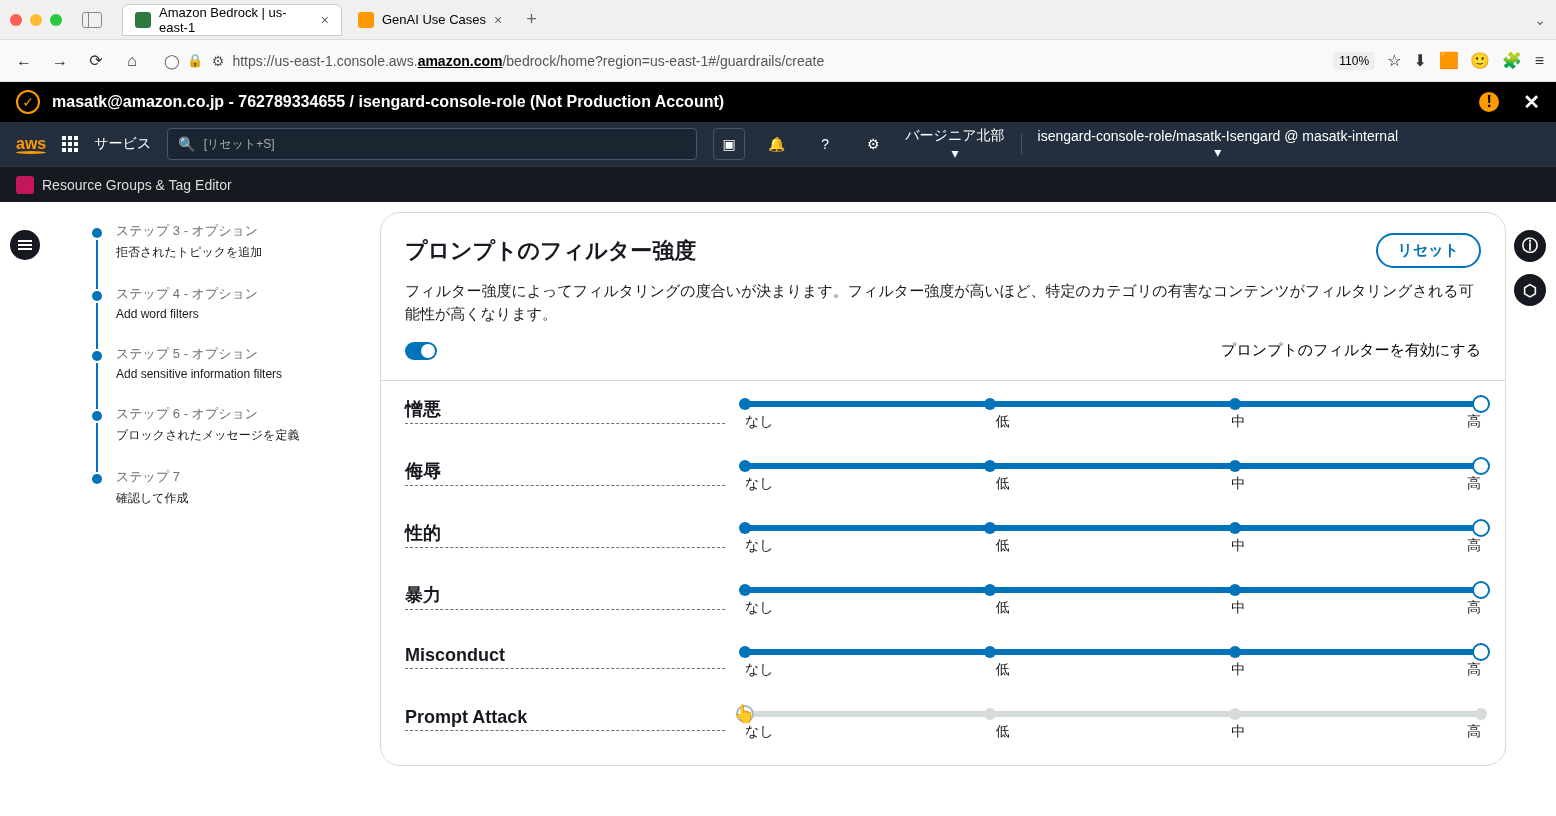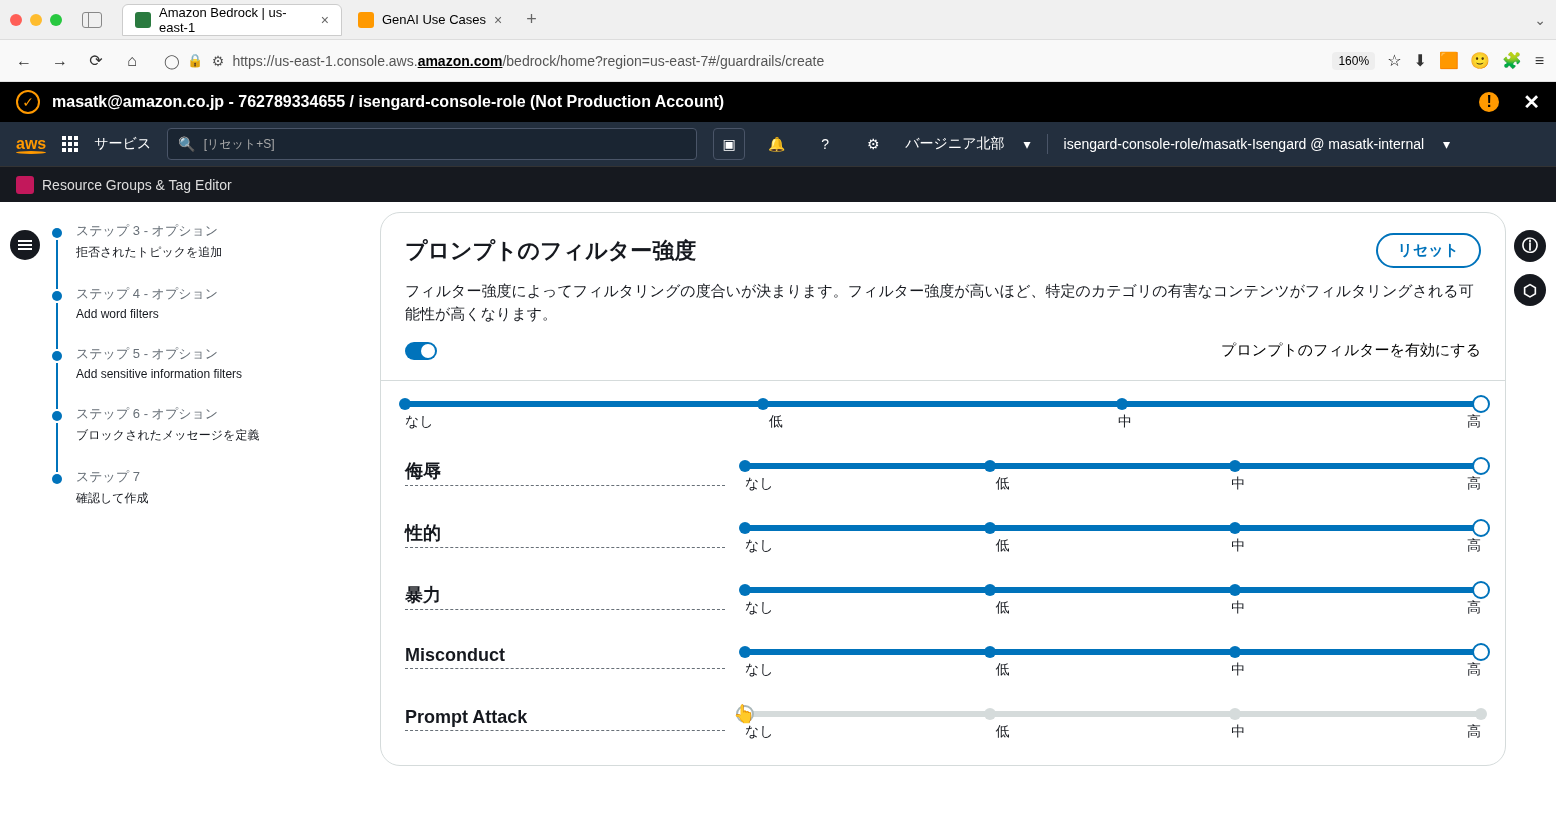--- a/index.html
+++ b/index.html
@@ -42,35 +42,35 @@
 .aws-nav { height: 44px; background: #232f3e; color: #fff; display: flex; align-items: center; padding: 0 16px; gap: 16px; font-size: 14px; }
 .aws-logo { color: #ff9900; font-weight: bold; font-size: 16px; position: relative; }
 .aws-logo::after { content: ''; display: block; height: 3px; background: #ff9900; border-radius: 50%; margin-top: -2px; }
 .grid-icon { display: grid; grid-template-columns: repeat(3,4px); grid-template-rows: repeat(3,4px); gap: 2px; }
 .grid-icon span { background: #fff; }
 .search-box { flex: 0 0 530px; height: 32px; background: #1a2532; border: 1px solid #4a5568; border-radius: 4px; display: flex; align-items: center; padding: 0 10px; gap: 8px; color: #aaa; }
 .search-box input { background: transparent; border: none; color: #ccc; flex: 1; outline: none; font-style: italic; }
 .search-shortcut { font-size: 12px; color: #aaa; }
 .nav-icon { width: 32px; height: 32px; display: flex; align-items: center; justify-content: center; border: 1px solid #4a5568; border-radius: 4px; }
 .nav-icon.noborder { border: none; }
-.region-sel, .role-sel { display: flex; align-items: center; gap: 19px; }
+.region-sel, .role-sel { display: flex; align-items: center; gap: 0; flex-direction: column; }
 
 
 .rg-bar { height: 36px; background: #16191f; color: #ddd; display: flex; align-items: center; padding: 12px 16px; gap: 8px; font-size: 14px; border-top: 1px solid #333; }
 .rg-icon { width: 18px; height: 18px; background: #c2185b; border-radius: 3px; }
 
 
 .main { display: flex; height: calc(816px - 40px - 42px - 40px - 44px - 36px); position: relative; }
 .hamburger { position: absolute; left: 10px; top: 28px; width: 30px; height: 30px; background: #16191f; border-radius: 50%; display: flex; align-items: center; justify-content: center; color: #fff; z-index: 5; }
 .hamburger span { display: block; width: 14px; height: 2px; background: #fff; box-shadow: 0 -4px 0 #fff, 0 4px 0 #fff; }
 
 .info-btn { position: absolute; right: 10px; top: 28px; width: 32px; height: 32px; background: #16191f; border-radius: 50%; display: flex; align-items: center; justify-content: center; color: #fff; font-weight: bold; z-index: 5; }
 .info-btn.second { top: 72px; }
 
-.sidebar { width: 370px; padding: 20px 20px 20px 52px; }
+.sidebar { width: 370px; padding: 20px 20px 20px 92px; }
 .step { position: relative; padding-left: 24px; margin-bottom: 24px; }
 .step::before { content: ''; position: absolute; left: 0; top: 6px; width: 10px; height: 10px; border-radius: 50%; background: #0073bb; }
 .step::after { content: ''; position: absolute; left: 4px; top: 18px; width: 2px; height: calc(100% + 10px); background: #0073bb; }
 .step:last-child::after { display: none; }
 .step-label { font-size: 13px; color: #687078; margin-bottom: 4px; }
 .step-title { font-size: 12px; color: #16191f; }
 
 .content { flex: 1; padding: 10px 50px 10px 10px; }
 .panel { border: 1px solid #d5dbdb; border-radius: 20px; background: #fff; }
 .panel-header { padding: 20px 24px; }
@@ -124,23 +124,23 @@
 
 <div class="url-bar">
   <span class="nav-btn">←</span>
   <span class="nav-btn">→</span>
   <span class="nav-btn">⟳</span>
   <span class="nav-btn">⌂</span>
   <div class="url-field">
     <span>◯</span>
     <span class="lock">🔒</span>
     <span>⚙</span>
-    <span class="url-text"><span>https://us-east-1.console.aws.</span><strong>amazon.com</strong><span>/bedrock/home?region=us-east-7#/guardrails/create</span></span>
-  </div>
-  <span class="zoom-badge">160%</span>
+    <span class="url-text"><span>https://us-east-1.console.aws.</span><strong>amazon.com</strong><span>/bedrock/home?region=us-east-1#/guardrails/create</span></span>
+  </div>
+  <span class="zoom-badge">110%</span>
   <span class="star">☆</span>
   <span class="toolbar-icon">⬇</span>
   <span class="toolbar-icon">🟧</span>
   <span class="toolbar-icon">🙂</span>
   <span class="toolbar-icon">🧩</span>
   <span class="toolbar-icon">≡</span>
 </div>
 
 <div class="account-bar">
   <div class="shield">✓</div>
@@ -227,20 +227,21 @@
           <button class="reset-btn">リセット</button>
         </div>
         <div class="panel-desc">フィルター強度によってフィルタリングの度合いが決まります。フィルター強度が高いほど、特定のカテゴリの有害なコンテンツがフィルタリングされる可能性が高くなります。</div>
         <div class="toggle-row">
           <div class="toggle"></div>
           <span class="toggle-label">プロンプトのフィルターを有効にする</span>
         </div>
       </div>
       <div class="panel-body" id="filters-container">
           <div class="filter-row">
+            <div class="filter-name-wrap"><span class="filter-name">憎悪</span></div>
             <div class="slider-wrap">
               <div class="slider-track filled">
                 <div class="slider-tick " style="left:0%"></div>
                 <div class="slider-tick " style="left:33.3%"></div>
                 <div class="slider-tick " style="left:66.6%"></div>
                 <div class="slider-tick " style="left:100%"></div>
                 <div class="slider-thumb " style="left:100%"></div>
               </div>
               <div class="slider-labels">
                 <span>なし</span>

